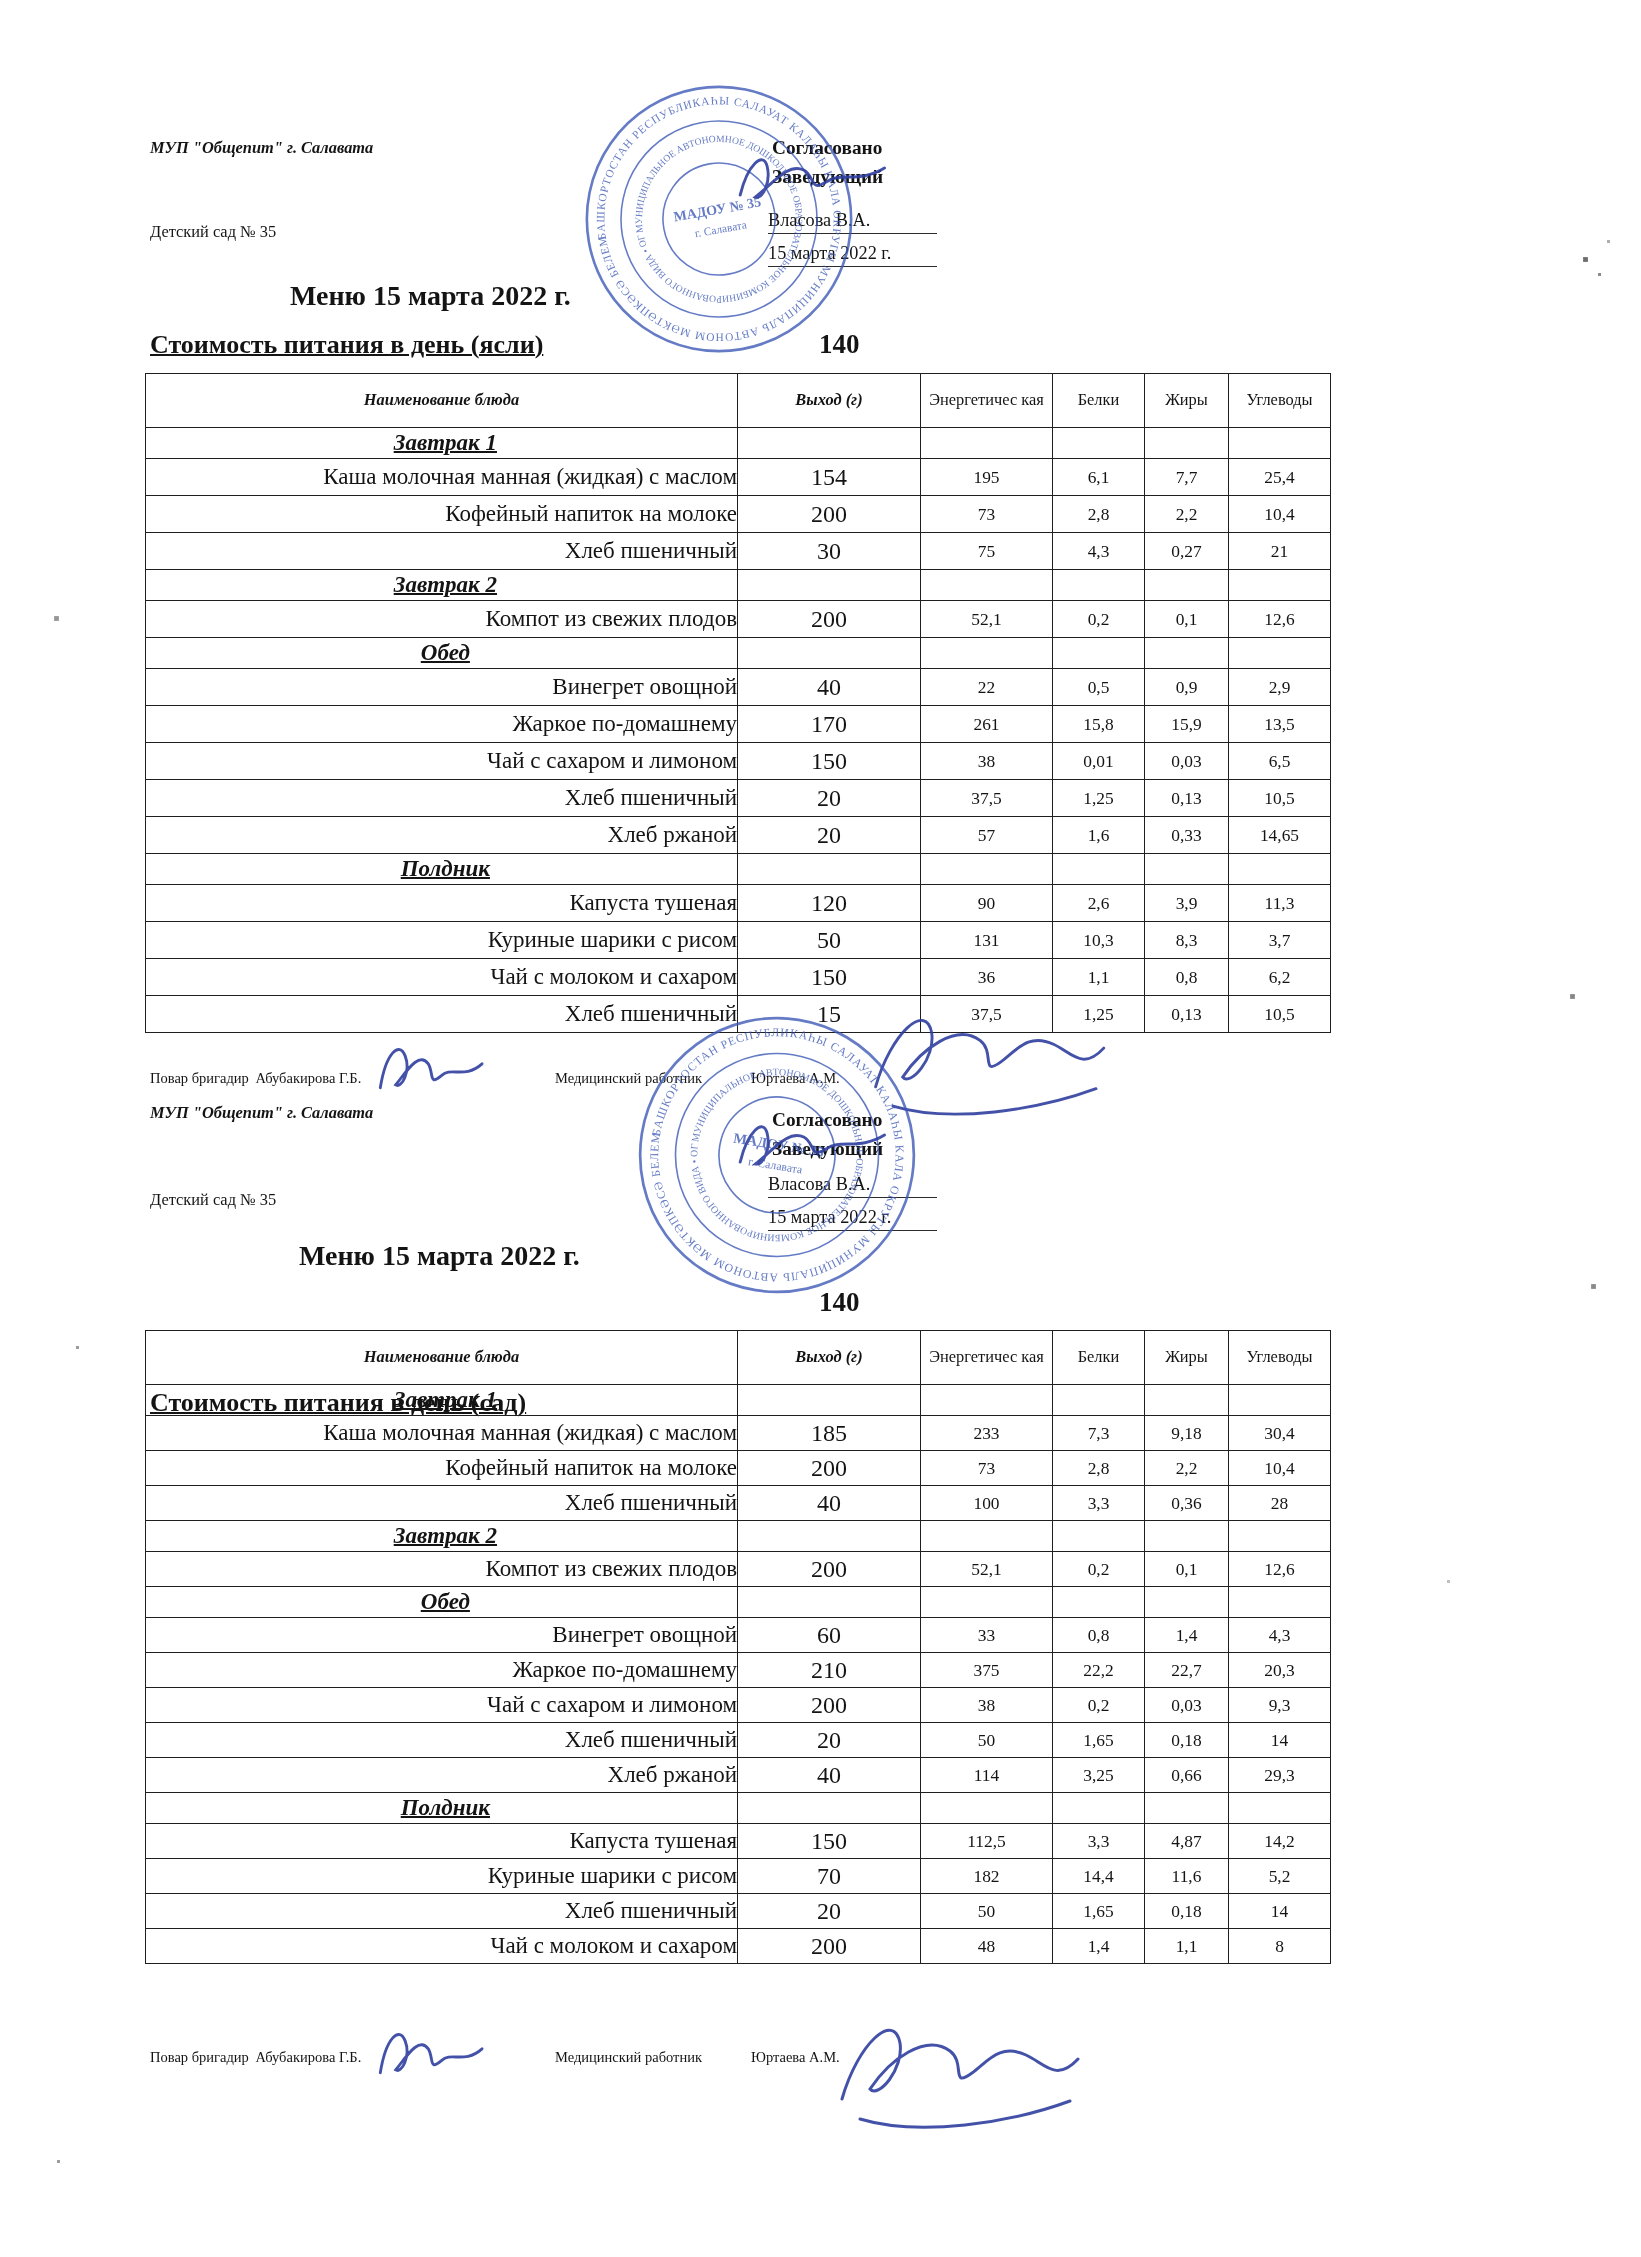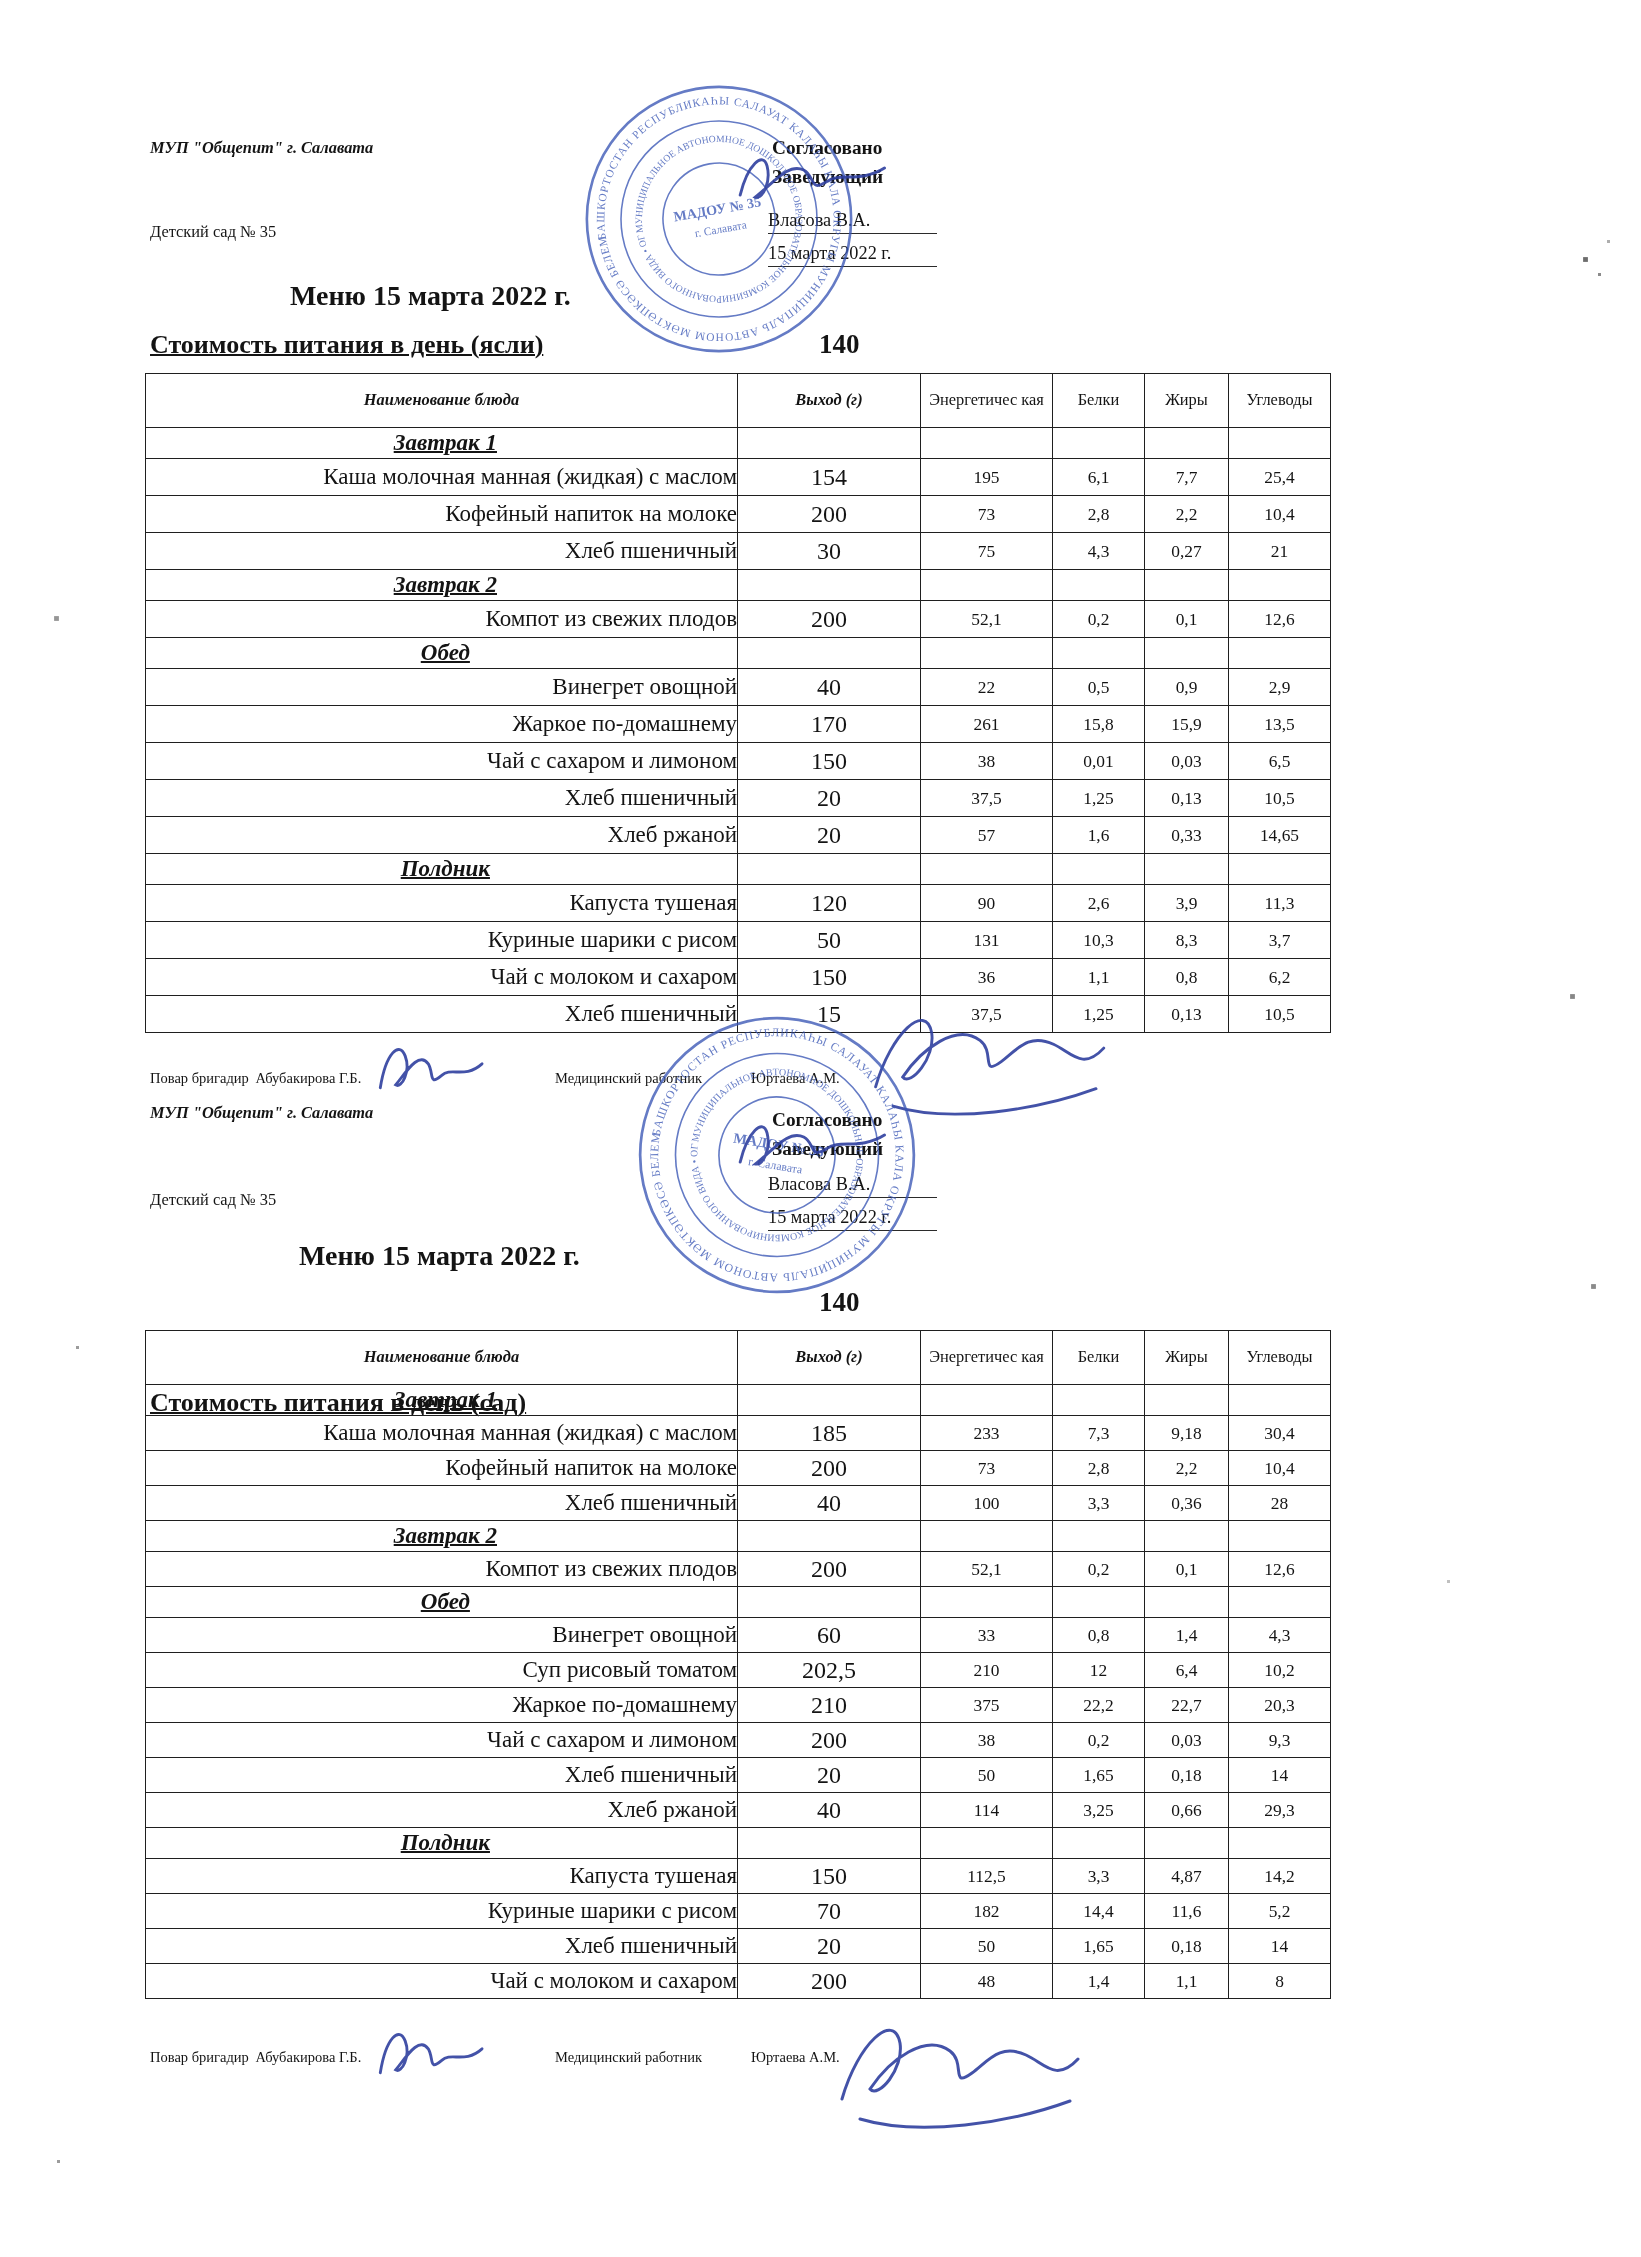--- a/index.html
+++ b/index.html
@@ -402,28 +402,20 @@
         </tr>
         <tr class="dish-row">
           <td class="c-name">Винегрет овощной</td>
           <td class="c-out">60</td>
           <td class="c-energy">33</td>
           <td class="c-num">0,8</td>
           <td class="c-num">1,4</td>
           <td class="c-num">4,3</td>
         </tr>
         <tr class="dish-row">
-          <td class="c-name">Суп рисовый томатом</td>
-          <td class="c-out">202,5</td>
-          <td class="c-energy">210</td>
-          <td class="c-num">12</td>
-          <td class="c-num">6,4</td>
-          <td class="c-num">10,2</td>
-        </tr>
-        <tr class="dish-row">
           <td class="c-name">Жаркое по-домашнему</td>
           <td class="c-out">210</td>
           <td class="c-energy">375</td>
           <td class="c-num">22,2</td>
           <td class="c-num">22,7</td>
           <td class="c-num">20,3</td>
         </tr>
         <tr class="dish-row">
           <td class="c-name">Чай с сахаром и лимоном</td>
           <td class="c-out">200</td>

